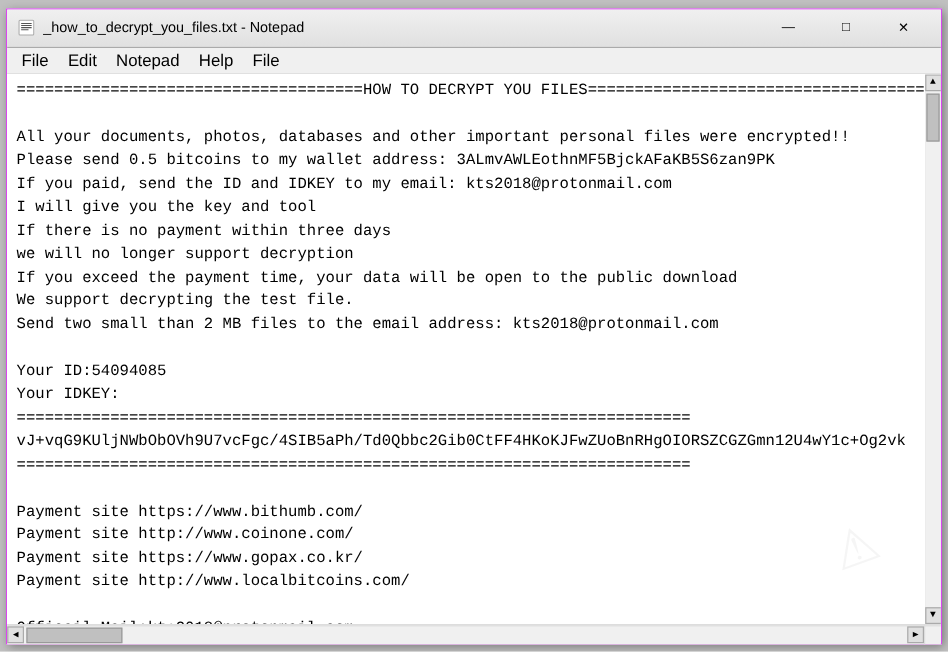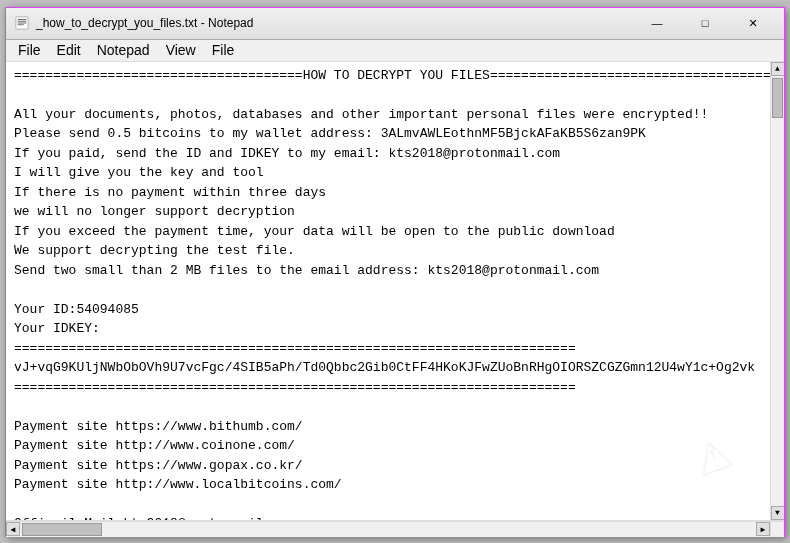--- a/index.html
+++ b/index.html
@@ -244,21 +244,21 @@
       <button class="title-btn">—</button>
       <button class="title-btn">□</button>
       <button class="title-btn close">✕</button>
     </div>
   </div>
 
   <div class="menu-bar">
     <span class="menu-item">File</span>
     <span class="menu-item">Edit</span>
     <span class="menu-item">Notepad</span>
-    <span class="menu-item">View</span>
+    <span class="menu-item">Help</span>
     <span class="menu-item">File</span>
   </div>
 
   <div class="content-area">
     <div class="text-area-wrapper">
       <div class="notepad-content">=====================================HOW TO DECRYPT YOU FILES=====================================
 
 All your documents, photos, databases and other important personal files were encrypted!!
 Please send 0.5 bitcoins to my wallet address: 3ALmvAWLEothnMF5BjckAFaKB5S6zan9PK
 If you paid, send the ID and IDKEY to my email: kts2018@protonmail.com

